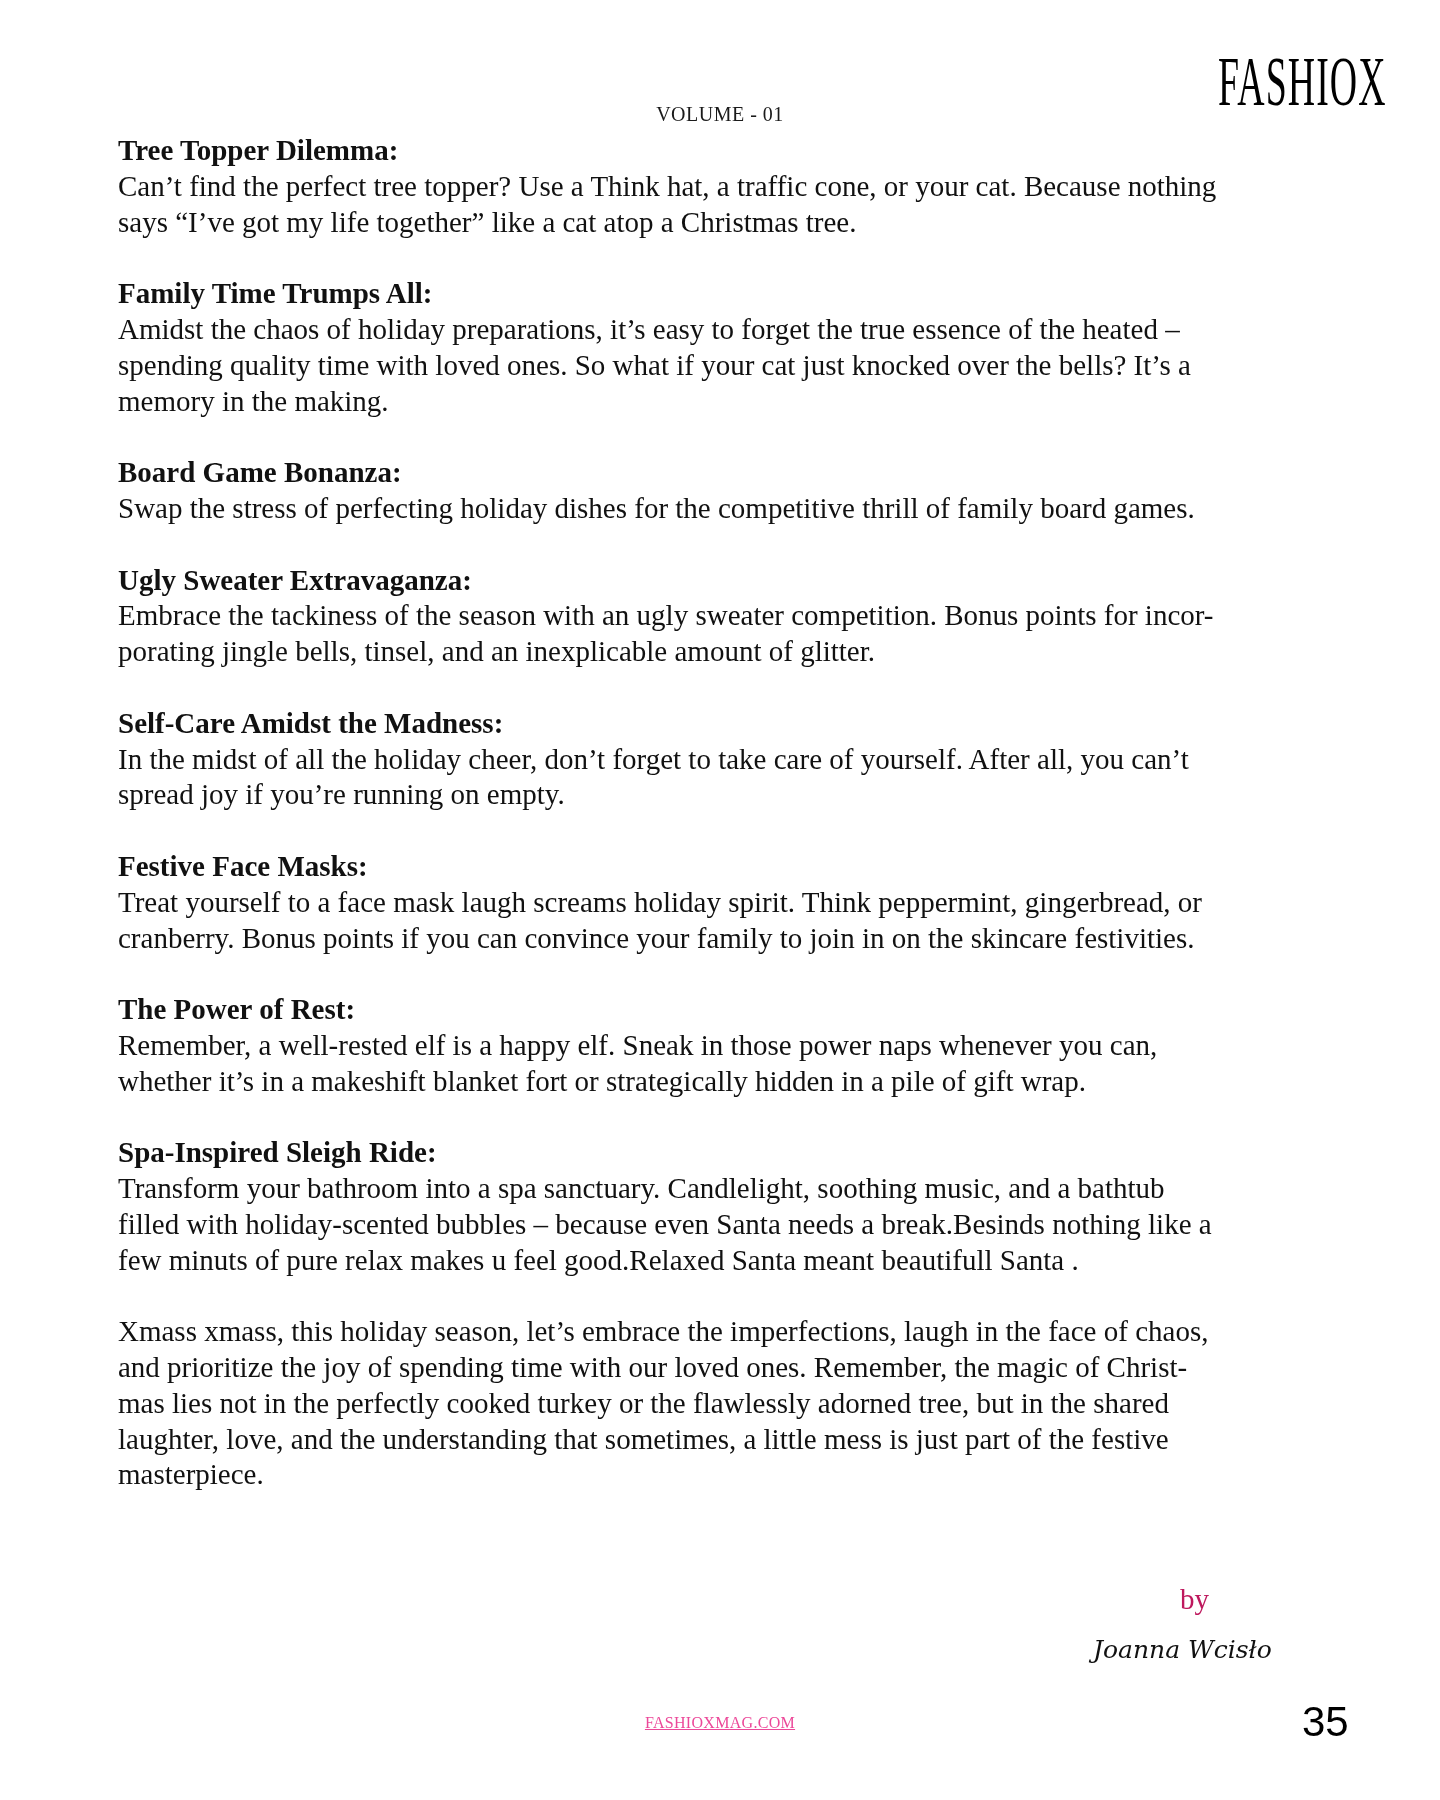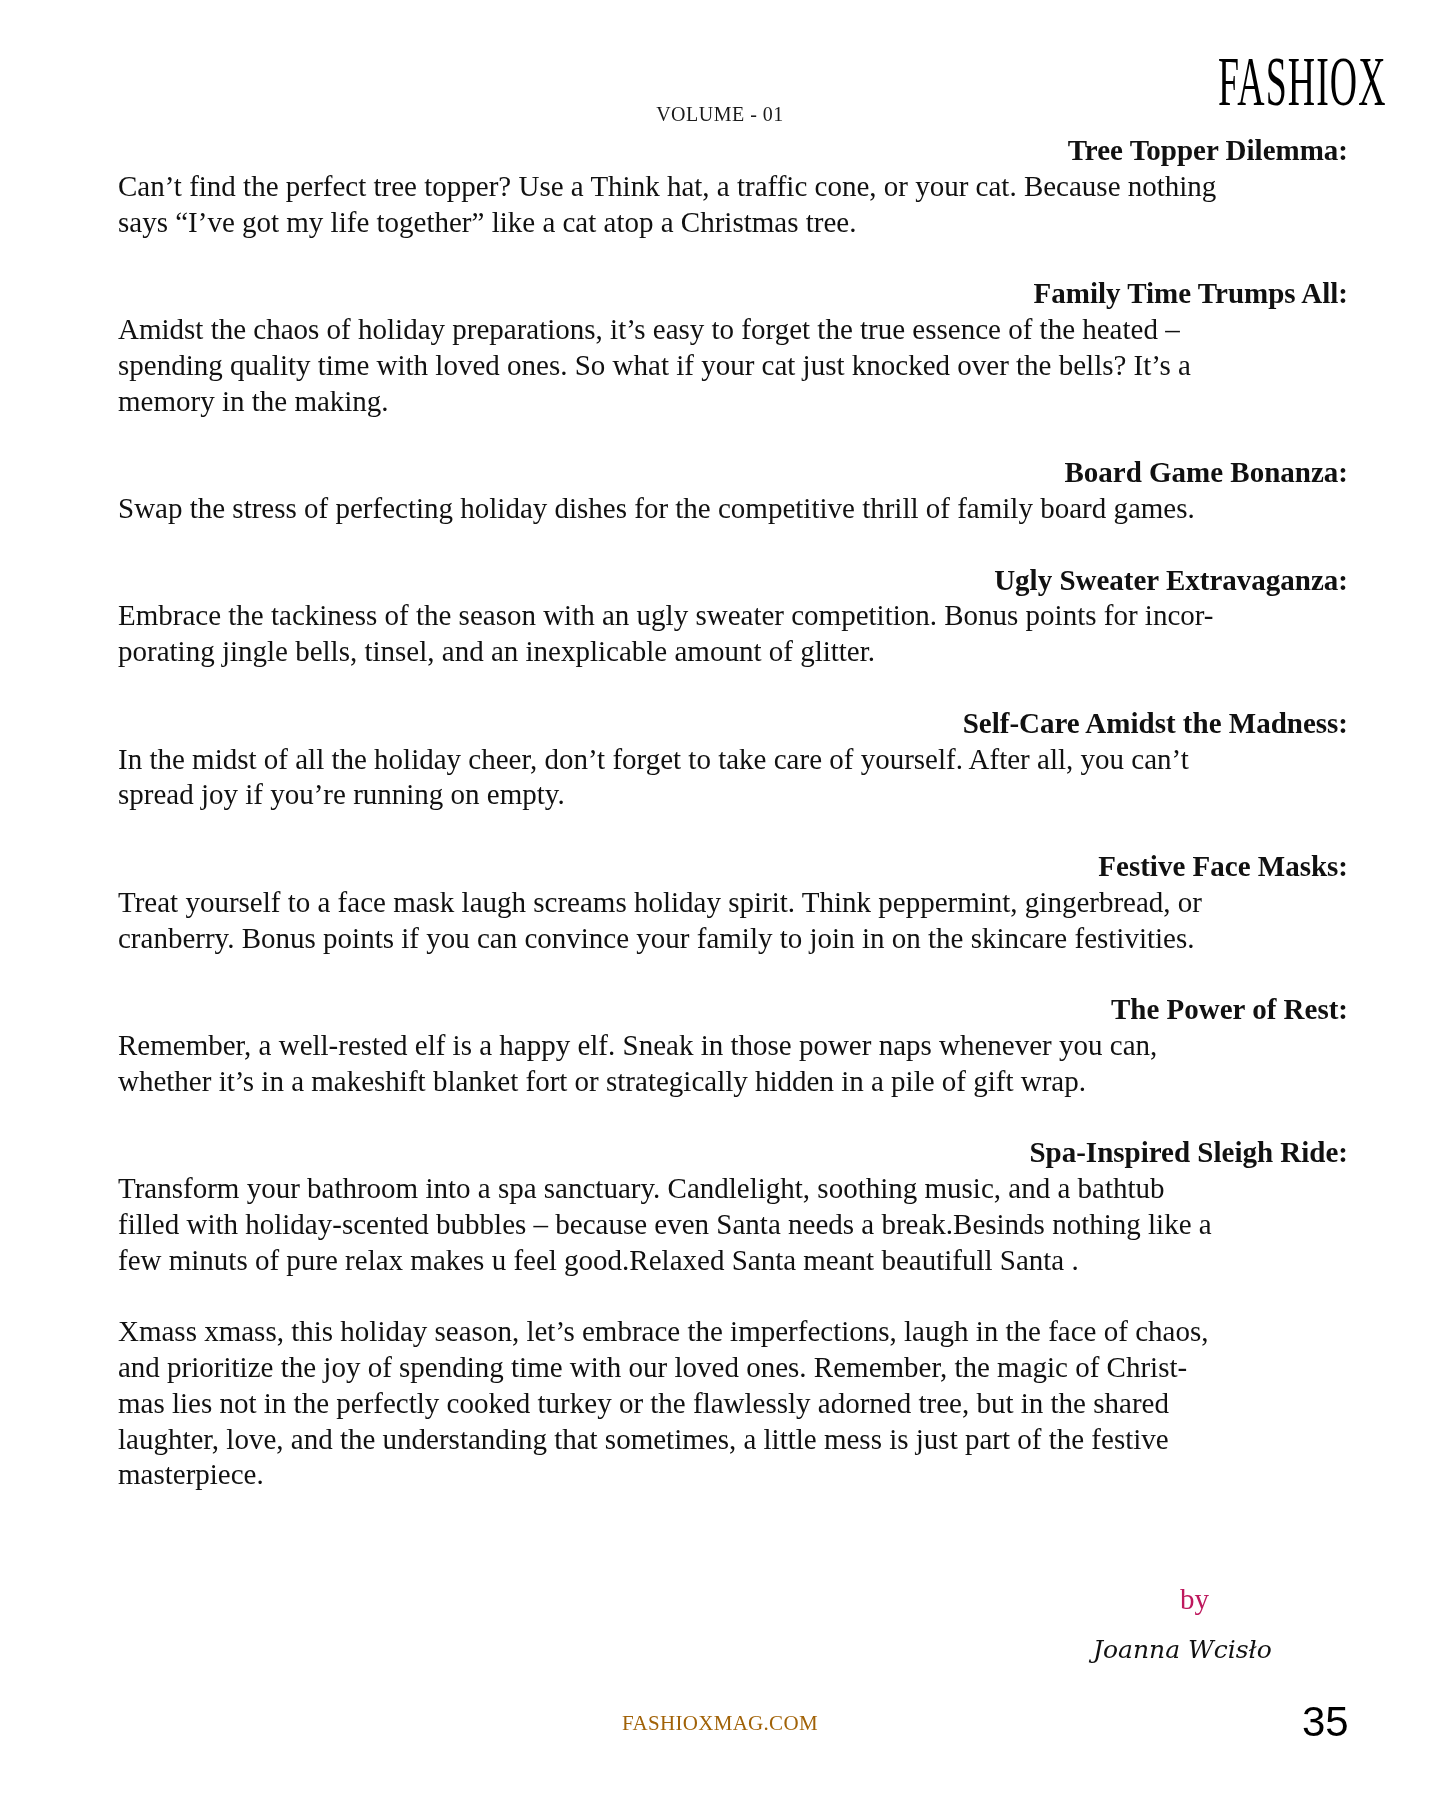--- a/index.html
+++ b/index.html
@@ -9,29 +9,29 @@
   .volume { position: absolute; left: 0; width: 1440px; top: 62px; text-align: center;
     font-family: "Liberation Serif", serif; font-size: 20px; line-height: 24px; letter-spacing: 0.5px; color: #1a1a1a; margin-top: 40px; }
 
   .logo { position: absolute; left: 1218px; top: 50px; width: 134px; height: 64px; overflow: visible; }
   .logo span { display: inline-block; font-family: "Liberation Serif", serif; font-size: 70px; line-height: 64px;
     transform-origin: left top; transform: scaleX(0.54); white-space: nowrap; letter-spacing: 2px; color: #000; font-weight: normal; }
 
   .article { position: absolute; left: 118px; top: 133px; width: 1230px; font-family: "Liberation Serif", serif;
     font-size: 29px; line-height: 35.8px; color: #111; }
   .section { margin: 0 0 35.8px 0; }
-  .section-heading { font-weight: bold; white-space: nowrap; text-align: right; }
+  .section-heading { font-weight: bold; white-space: nowrap; }
   .line { white-space: nowrap; }
 
   .byline { position: absolute; left: 1180px; top: 1583px; font-family: "Liberation Serif", serif; font-size: 29px; line-height: 32px; color: #be185d; }
   .author { position: absolute; left: 1093px; width: 206px; top: 1634px; font-family: "DejaVu Serif", serif; font-style: italic;
     font-size: 25px; line-height: 32px; color: #111; white-space: nowrap; }
 
   .footer-site { position: absolute; left: 0; width: 1440px; top: 1713px; text-align: center;
-    font-family: "Liberation Serif", serif; font-size: 21px; line-height: 20px; color: #a16207; letter-spacing: 0.3px; }
+    font-family: "Liberation Serif", serif; font-size: 16px; line-height: 20px; color: #ec4899; letter-spacing: 0.3px; text-decoration: underline; }
   .page-number { position: absolute; left: 1302px; top: 1700px; font-family: "Liberation Sans", sans-serif;
     font-size: 42px; line-height: 44px; color: #000; }
 </style>
 </head>
 <body>
 
 <div class="page">
 
   <div class="volume">VOLUME - 01</div>
 

